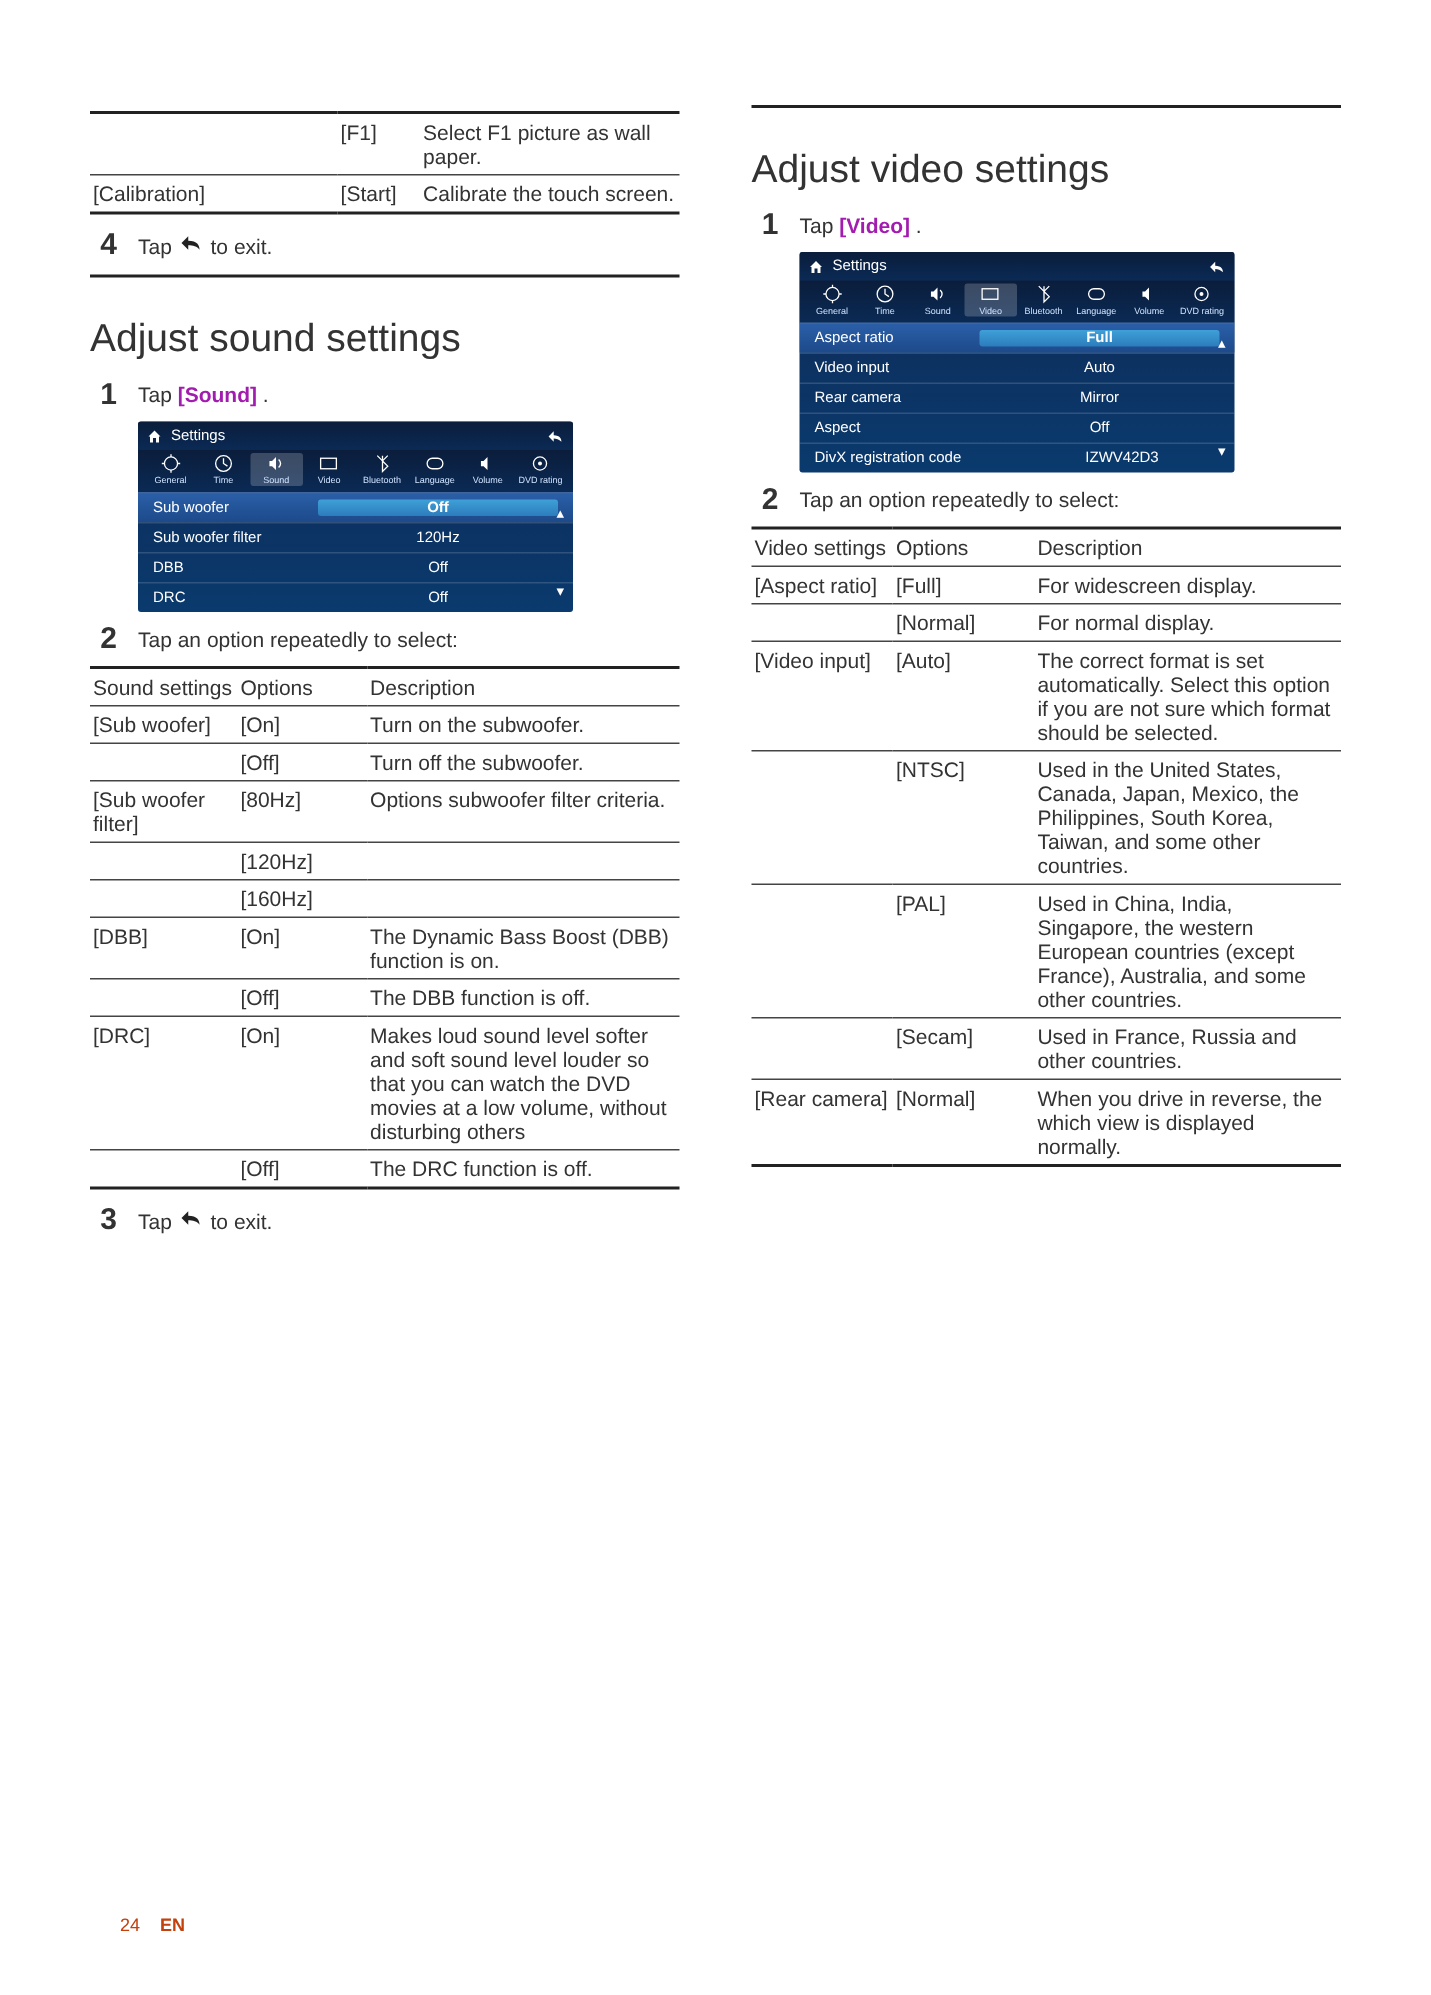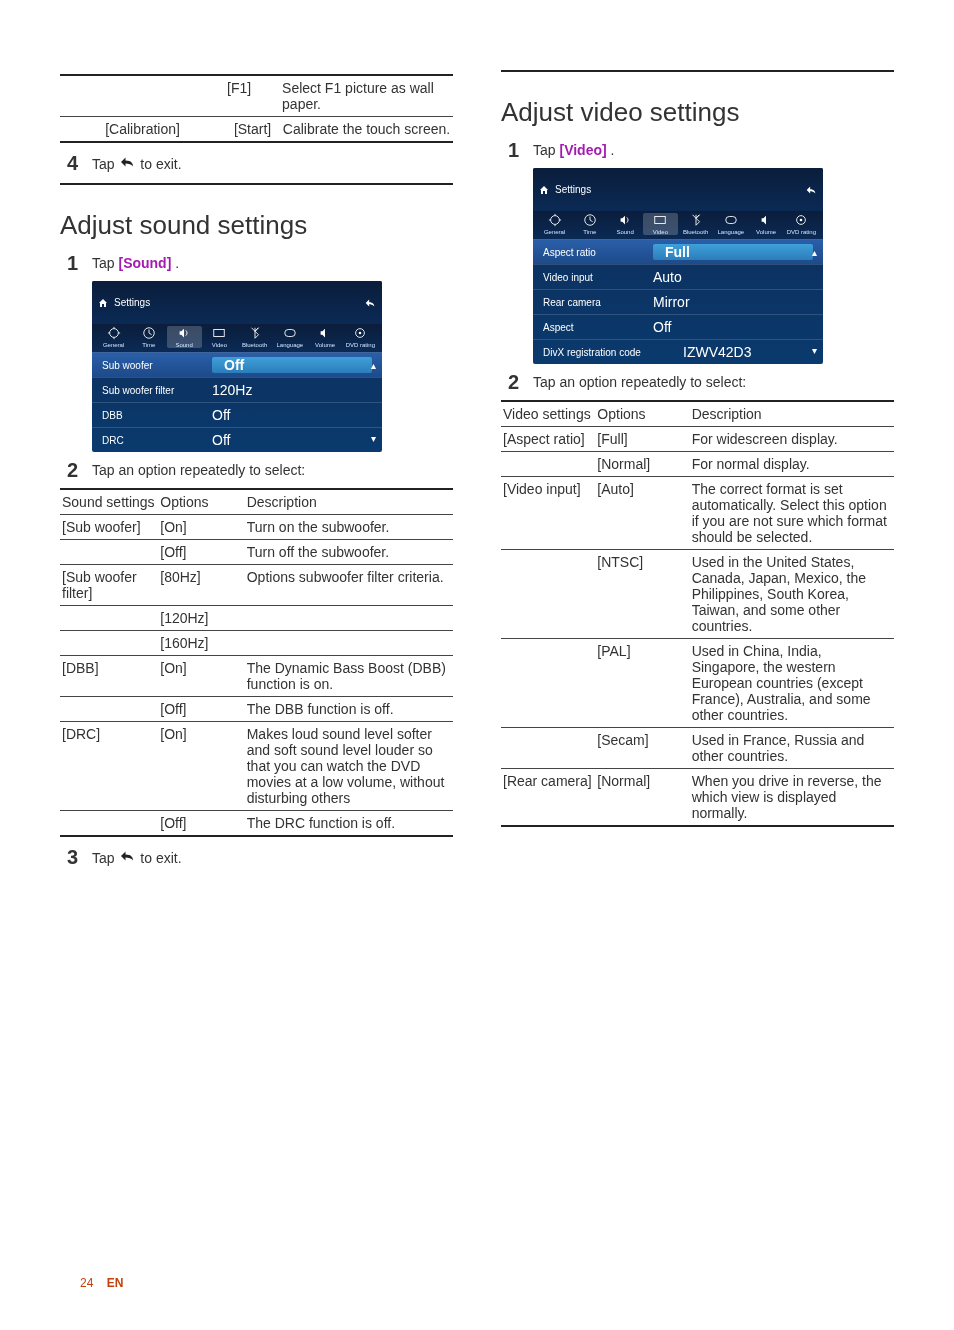--- a/index.html
+++ b/index.html
@@ -4,43 +4,43 @@
 <style>
   * { box-sizing: border-box; }
   body { font-family: "Gill Sans", "Gill Sans MT", "Segoe UI", Arial, sans-serif; font-size: 14px; color: #333; background: #fff; margin: 0; }
   .page { width: 954px; height: 1330px; padding: 70px 60px 40px; position: relative; }
   .cols { display: flex; gap: 48px; }
   .col { flex: 1; min-width: 0; }
   h2 { font-size: 26px; font-weight: 400; margin: 10px 0 12px; border-top: 2.2px solid #222; padding-top: 25px; }
   table { width: 100%; border-collapse: collapse; font-size: 14px; margin: 4px 0 10px; }
   td { padding: 4px 2px; vertical-align: top; border-top: 0.8px solid #444; border-bottom: 0.8px solid #444; }
   table.hdr tr:first-child td { border-top: 2.2px solid #222; }
-  table.hdr tr:last-child td { border-bottom: 2.2px solid #222; text-align: center; }
+  table.hdr tr:last-child td { border-bottom: 2.2px solid #222; }
   table.setting tr:first-child td { border-top: 2.2px solid #222; font-weight: 300; }
   table.setting tr:last-child td { border-bottom: 2.2px solid #222; }
   .step { display: flex; gap: 14px; margin: 8px 0; }
   .step-num { font-size: 20px; font-weight: 700; width: 18px; text-align: right; line-height: 1; }
   .step-body { flex: 1; padding-top: 2px; }
   .bold { font-weight: 600; color: #a21caf; }
   .icon-back { display: inline-block; width: 18px; height: 14px; }
   .icon-back svg { width: 18px; height: 14px; }
 
   
   .ui { width: 290px; background: linear-gradient(#0e2a55,#0a3a6e); color: #fff; font-family: Arial, sans-serif; font-size: 10px; border-radius: 2px; overflow: hidden; margin: 4px 0 8px; }
-  .ui-top { display: flex; align-items: center; padding: 16px 6px; background: linear-gradient(#0b1d3b,#0a2a55); }
+  .ui-top { display: flex; align-items: center; padding: 4px 6px; background: linear-gradient(#0b1d3b,#0a2a55); }
   .ui-top .home { width: 10px; height: 10px; }
   .ui-title { margin-left: 6px; font-size: 10px; }
   .ui-top .back { margin-left: auto; width: 12px; height: 10px; }
   .ui-iconbar { display: flex; align-items: flex-start; gap: 0; padding: 2px 4px 4px; background: linear-gradient(#0b1d3b,#0a2a55); }
   .ui-iconbar .tab { flex: 1; display: flex; flex-direction: column; align-items: center; gap: 2px; font-size: 6px; color: #cfe3ff; text-align: center; }
   .ui-iconbar .tab.sel { background: rgba(255,255,255,0.2); border-radius: 2px; }
   .ui-iconbar svg { width: 14px; height: 14px; fill: #fff; }
   .ui-row { display: flex; align-items: center; padding: 4px 10px; border-top: 1px solid rgba(255,255,255,0.15); }
   .ui-row .label { width: 110px; font-size: 10px; }
-  .ui-row .val { flex: 1; text-align: left; font-size: 14px; }
+  .ui-row .val { flex: 1; text-align: center; font-size: 10px; }
   .ui-row.sel { background: linear-gradient(#2a5fa8,#1d4a8a); }
   .ui-row.sel .val { background: linear-gradient(#3fa0d8,#2b7dbb); border-radius: 2px; padding: 0 12px; color: #fff; font-weight: 600; }
   .ui-body { position: relative; }
   .ui-scroll { position: absolute; right: 6px; top: 8px; bottom: 8px; display: flex; flex-direction: column; justify-content: space-between; }
   .ui-scroll span { color: #fff; font-size: 10px; }
 
   .footer { position: absolute; bottom: 40px; left: 80px; font-size: 12px; color: #c2410c; }
   .footer .pg { font-weight: 300; }
   .footer .lang { font-weight: 600; margin-left: 10px; }
 </style>

